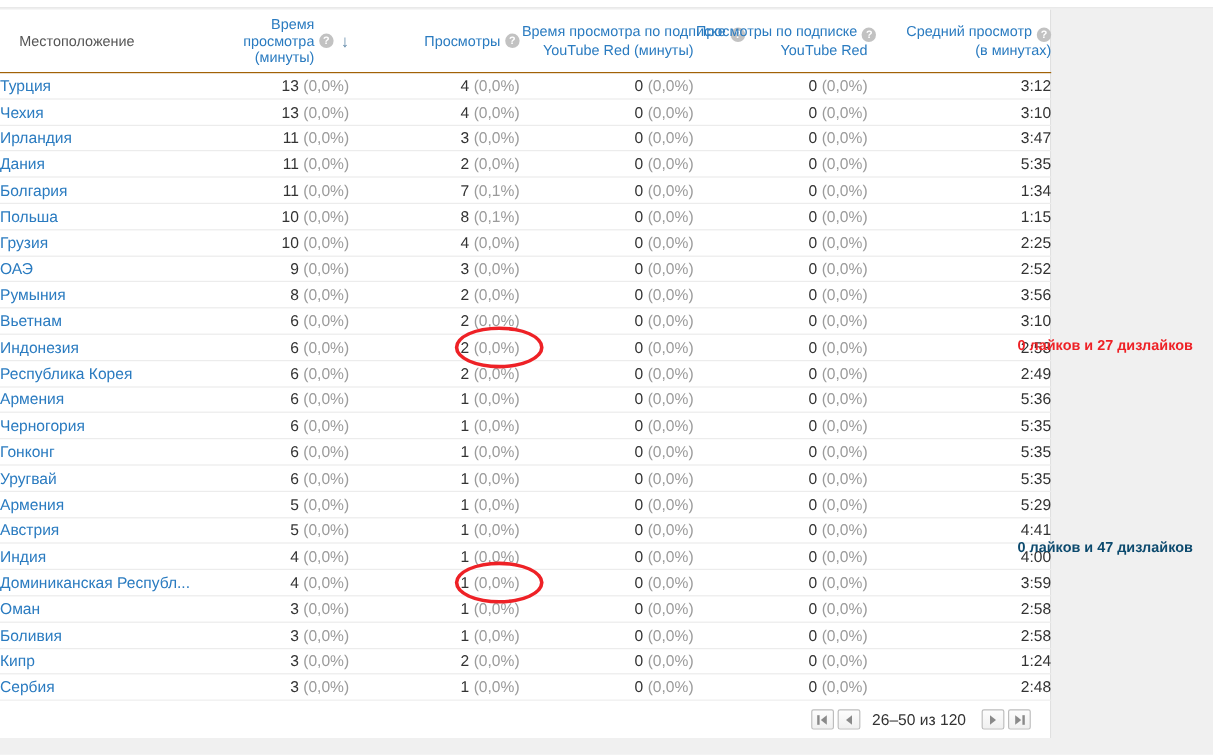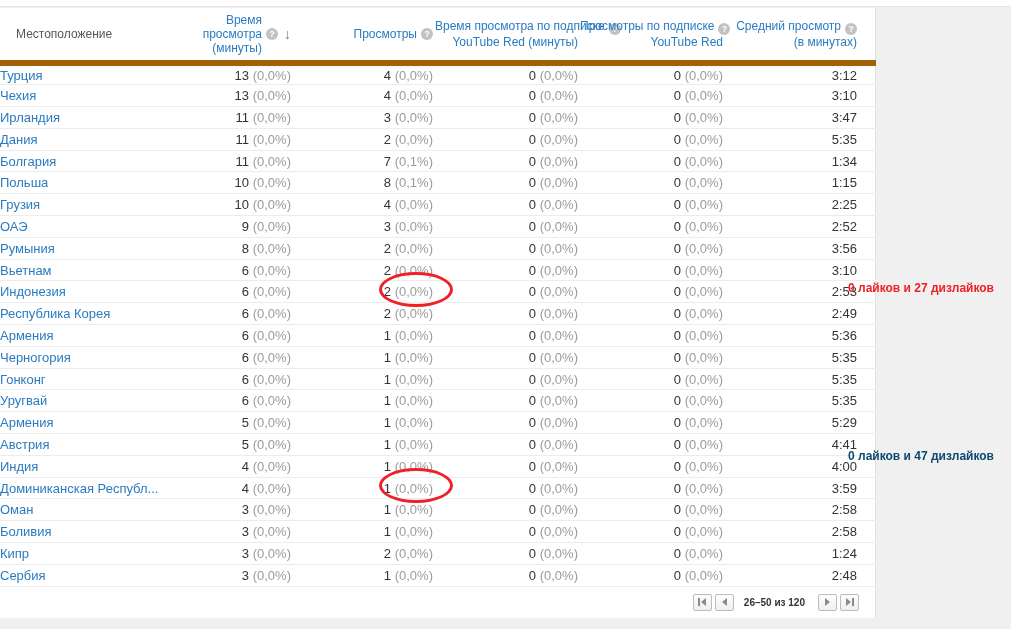--- a/index.html
+++ b/index.html
@@ -13,21 +13,21 @@
     position: absolute; left: 0; top: 0; width: 1011px; height: 7px;
     background: #ffffff; border-bottom: 1px solid #e4e4e4;
   }
   .report-panel {
     position: absolute; left: 0; top: 8px; width: 876px;
     background: #ffffff; border-right: 1px solid #e0e0e0;
   }
   table { border-collapse: collapse; width: 876px; table-layout: fixed; }
   thead th {
     font-size: 12px; font-weight: normal; color: #2a7bc0;
-    border-bottom: 6px solid #a16207; vertical-align: middle;
+    border-bottom: 1px solid #a16207; vertical-align: middle;
     padding-top: 5px; padding-bottom: 5px; height: 35px;
   }
   th.c-loc { text-align: left; color: #555; padding-left: 16px; margin-top: 41px; }
   th.c-num { text-align: right; }
   .hwrap { display: flex; justify-content: flex-end; align-items: center; }
   .h2l { text-align: right; line-height: 14px; }
   .h2l .l1 { white-space: nowrap; }
   .help-icon {
     display: inline-block; width: 12px; height: 12px; border-radius: 50%;
     background: #c2c2c2; color: #ffffff; font-size: 9px; font-weight: bold;
@@ -40,40 +40,40 @@
   }
   tbody td {
     height: 21.8px; font-size: 13px; border-bottom: 1px solid #ececec;
     white-space: nowrap; overflow: hidden;
   }
   td.c-loc { padding-left: 0; }
   td.c-loc a { color: #2a7bc0; text-decoration: none; cursor: pointer; }
   td.c-num { text-align: right; color: #333; }
   .pct { color: #9b9b9b; }
   .pad2 { padding-right: 2px; }  .pad4 { padding-right: 4px; }
-  .pad19 { padding-right: 19px; }
+  .pad19 { }
   
   col.w1 { width: 190px; } col.w2 { width: 105px; } col.w3 { width: 140px; }
   col.w4 { width: 145px; } col.w5 { width: 145px; } col.w6 { width: 151px; }
 
   .pagination {
     height: 31px; display: flex; align-items: center; justify-content: flex-end;
     padding-right: 16px; background: #ffffff;
   }
   .pgbtn {
     width: 19px; height: 17px; margin-left: 3px;
     border: 1px solid #bdbdbd; border-radius: 2px;
     background: linear-gradient(#fdfdfd, #f0f0f0);
     display: inline-flex; align-items: center; justify-content: center;
     cursor: pointer; gap: 1px;
   }
   .tri-l { width: 0; height: 0; border: 4px solid transparent; border-right: 5px solid #8a8a8a; border-left: 0; }
   .tri-r { width: 0; height: 0; border: 4px solid transparent; border-left: 5px solid #8a8a8a; border-right: 0; }
   .stopbar { width: 2px; height: 8px; background: #8a8a8a; }
-  .pglabel { font-size: 10px; font-weight: bold; color: #333; margin: 12px 10px; }
+  .pglabel { font-size: 13px; font-weight: normal; color: #333; margin: 12px 10px; }
 
   .anno-ellipse {
     position: absolute; border: 3px solid #ee2126; border-radius: 50%;
     background: transparent; z-index: 5; pointer-events: none;
   }
   .anno-label {
     position: absolute; color: #ee2126; font-size: 12px; font-weight: bold;
     white-space: nowrap; z-index: 6; pointer-events: none;
   }
 </style>

